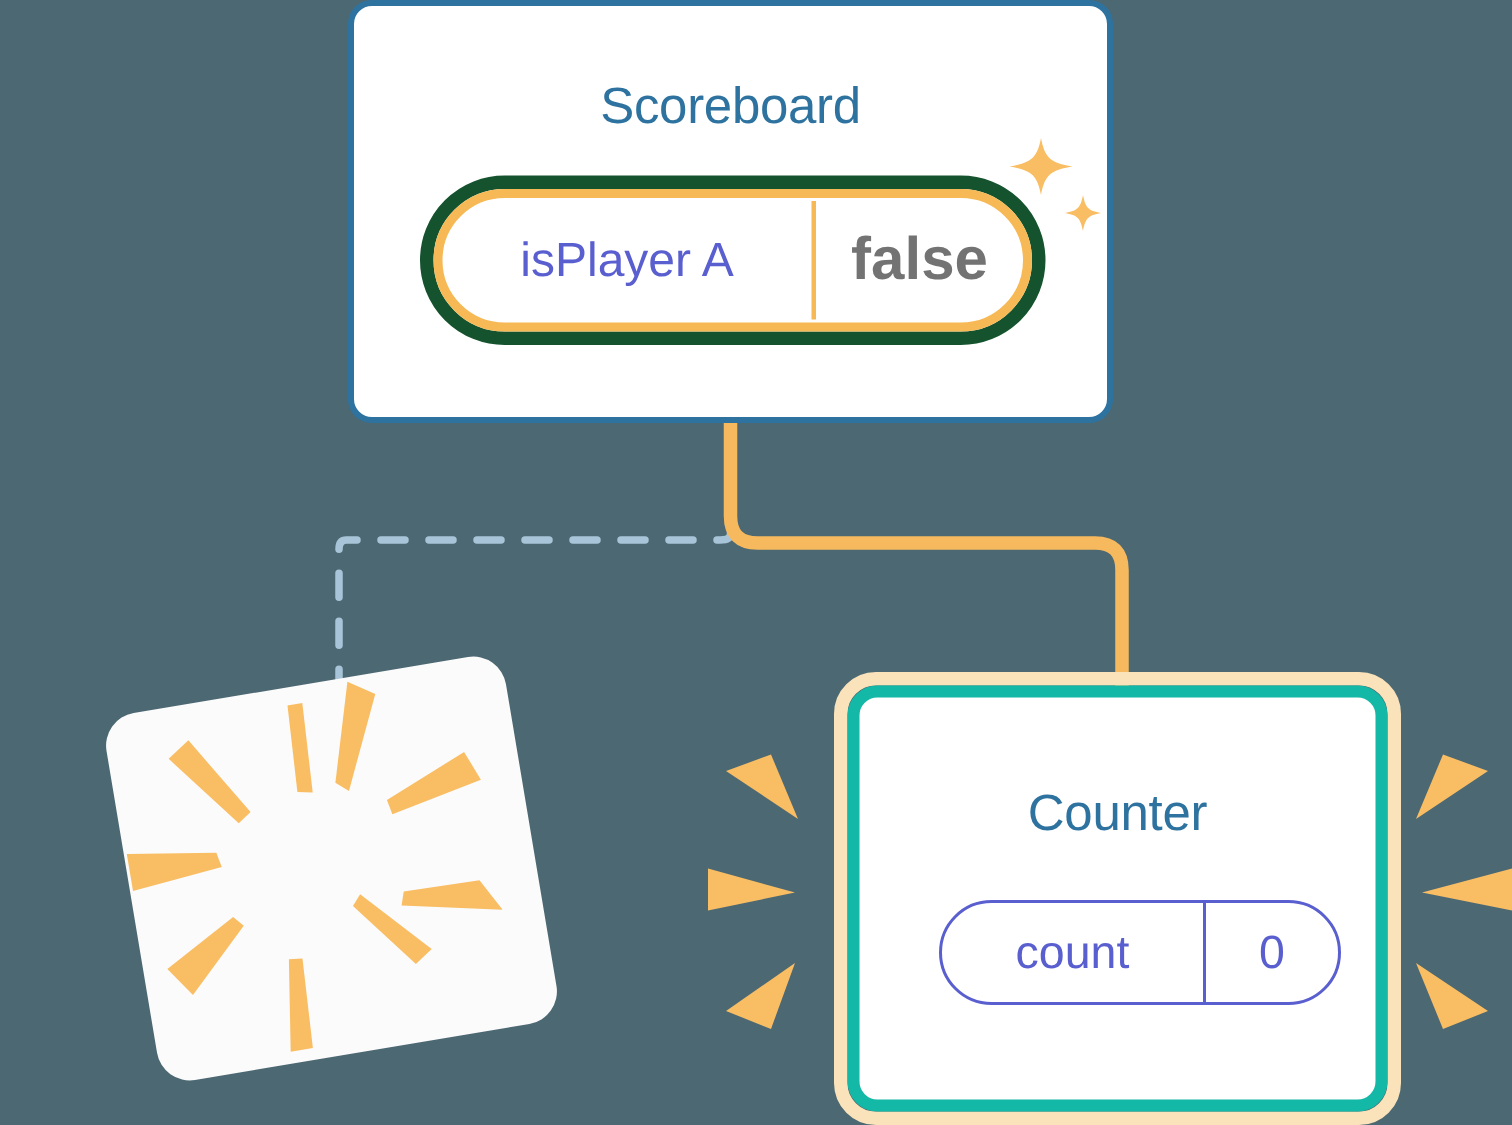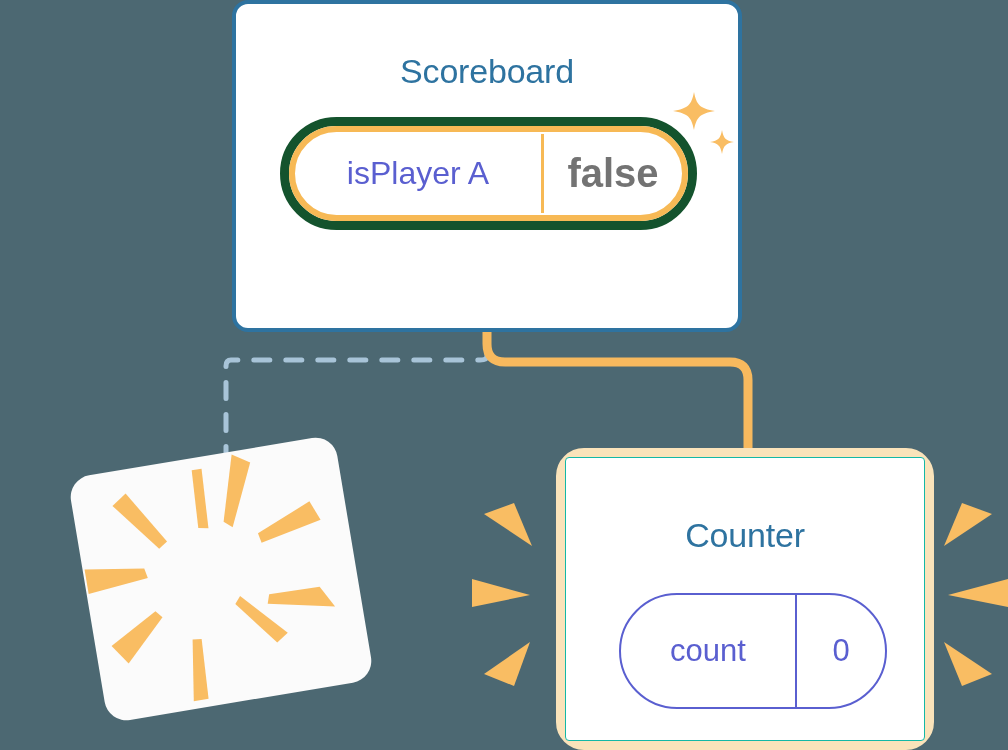--- a/index.html
+++ b/index.html
@@ -21,21 +21,21 @@
     width: 1008px;
     height: 750px;
   }
 
   
   .card-scoreboard {
     position: absolute;
     left: 232px;
     top: 0px;
     width: 510px;
-    height: 332px;
+    height: 282px;
     background: #ffffff;
     border: 4px solid #2e73a0;
     border-radius: 16px;
     box-sizing: border-box;
   }
   .card-title {
     color: #2e73a0;
     font-size: 34px;
     font-weight: 400;
     text-align: center;
@@ -115,38 +115,38 @@
     top: 448px;
     width: 378px;
     height: 302px;
     border: 9px solid #fae3ba;
     border-radius: 28px;
     box-sizing: border-box;
   }
   .card-counter-inner {
     position: absolute;
     left: 0; top: 0; right: 0; bottom: 0;
-    border: 1px solid #14b8a6;
-    border-radius: 4px;
+    border: 8px solid #14b8a6;
+    border-radius: 20px;
     background: #ffffff;
     box-sizing: border-box;
     padding-left: 24px;
   }
   .counter-title {
     position: absolute;
     left: 0;
     top: 58px;
     width: 100%;
   }
   .pill-plain {
     position: absolute;
     left: 53px;
     top: 135px;
     width: 268px;
-    height: 116px;
+    height: 70px;
     border: 2px solid #5a5fd0;
     border-radius: 999px;
     box-sizing: border-box;
     background: #ffffff;
     display: flex;
     align-items: stretch;
     overflow: hidden;
   }
   .pill-plain .pill-key {
     flex: 0 0 174px;

